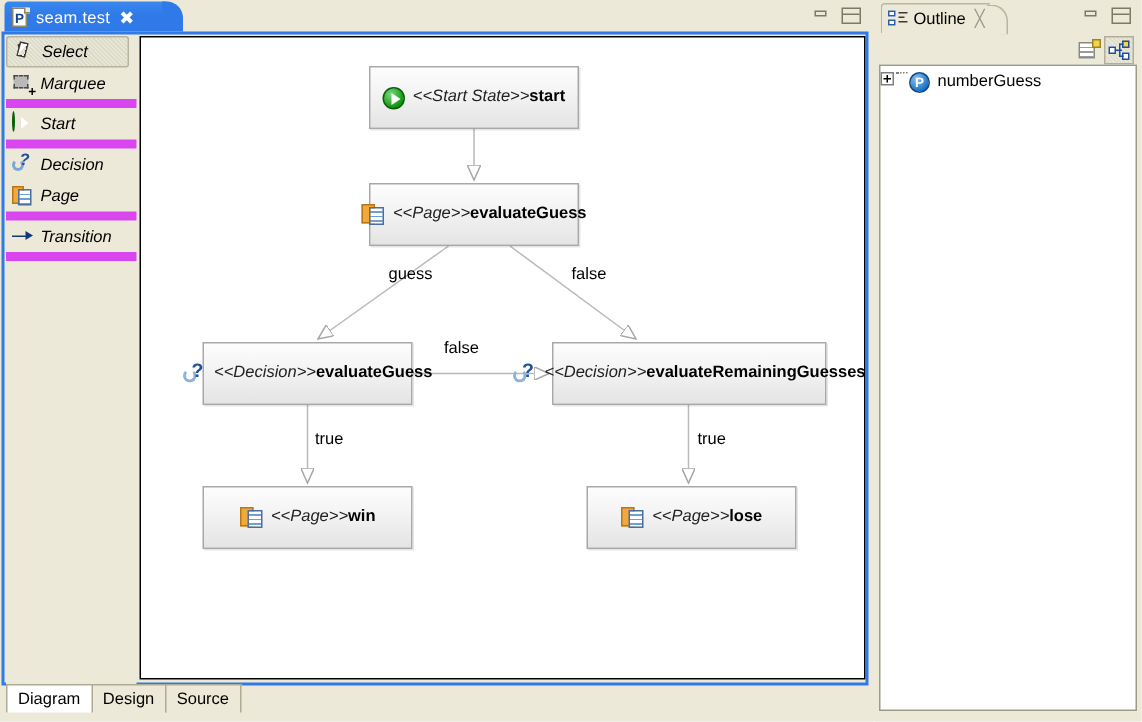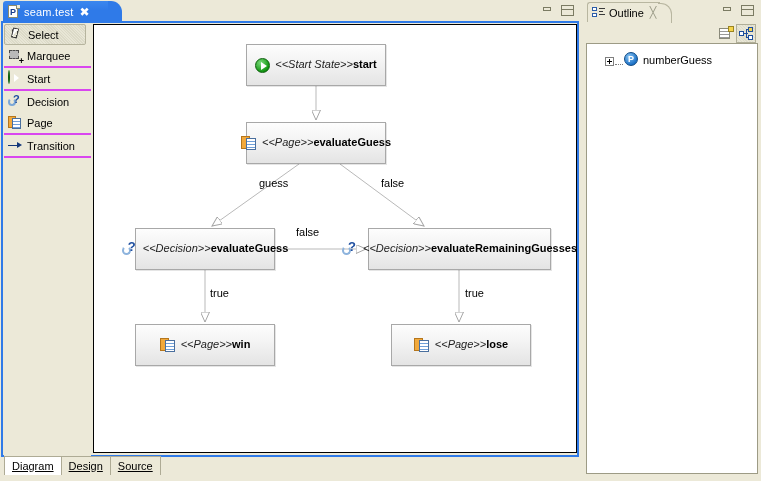--- a/index.html
+++ b/index.html
@@ -62,21 +62,21 @@
   #editor-frame{
     position:absolute;left:1px;top:21px;width:578px;height:436px;
     border:2px solid #2f7ae8;border-top:2px solid #2f7ae8;
     box-sizing:border-box;background:#ece9d8;
   }
 
   
   #palette{
     position:absolute;left:4px;top:24px;width:87px;height:432px;background:#ece9d8;
   }
-  .pal-group{border-bottom:2px solid #d946ef;}
+  .pal-group{border-bottom:6px solid #d946ef;font-style:italic;}
   .pal-item{
     height:21px;display:flex;align-items:center;padding-left:4px;
     box-sizing:border-box;cursor:default;font-size:11px;color:#000;
   }
   .pal-item.sel{
     background:repeating-linear-gradient(45deg,#e8e6d6,#e8e6d6 1px,#dcdac8 1px,#dcdac8 2px);
     border:1px solid #b6b49e;border-radius:2px;width:82px;box-sizing:border-box;
   }
   .pal-item .lbl{margin-left:4px;}
   .pi{width:15px;height:15px;position:relative;flex:0 0 auto;}
@@ -190,21 +190,21 @@
     content:"?";position:absolute;left:6px;top:-1px;font-size:13px;font-weight:bold;color:#1f4fa0;
     font-family:"Liberation Sans",sans-serif;line-height:14px;
   }
 
   .edge-label{
     position:absolute;font-size:11px;color:#000;background:transparent;
     white-space:nowrap;
   }
 
   
-  #editor-bottomtabs{position:absolute;left:4px;top:456px;height:21px;display:flex;text-decoration:underline;}
+  #editor-bottomtabs{position:absolute;left:4px;top:456px;height:21px;display:flex;}
   .btab{
     height:19px;padding:0 7px;display:flex;align-items:center;font-size:11px;
     background:#ece9d8;border:1px solid #aeab95;border-bottom:none;margin-right:-1px;
     box-sizing:border-box;color:#000;
   }
   .btab.active{background:#fff;border-color:#aeab95;position:relative;z-index:2;}
 
   
   #outline{position:absolute;left:583px;top:0;width:178px;height:481px;background:#ece9d8;}
   #outline-tabrow{position:absolute;left:0;top:0;width:178px;height:22px;}
@@ -266,21 +266,21 @@
   .ico-tree .l1{left:5px;top:6px;width:4px;height:1px;}
   .ico-tree .l2{left:7px;top:2px;width:1px;height:9px;}
   .ico-tree .l3{left:7px;top:2px;width:3px;height:1px;}
   .ico-tree .l4{left:7px;top:10px;width:3px;height:1px;}
 
   #outline-body{
     position:absolute;left:3px;top:43px;width:172px;height:431px;
     background:#fff;border:1px solid #9d9b85;box-sizing:border-box;
   }
   #tree-row{
-    display:flex;align-items:flex-end;height:18px;padding-left:18px;margin-top:4px;
+    display:flex;align-items:flex-start;height:18px;padding-left:0;margin-top:4px;
   }
   .expander{
     width:9px;height:9px;border:1px solid #7f7f7f;background:#fff;box-sizing:border-box;
     position:relative;flex:0 0 auto;
   }
   .expander:before{content:"";position:absolute;left:1px;top:3px;width:5px;height:1px;background:#000;}
   .expander:after{content:"";position:absolute;left:3px;top:1px;width:1px;height:5px;background:#000;}
   .dots{width:8px;height:1px;border-top:1px dotted #7f7f7f;margin:0 1px;flex:0 0 auto;}
   .proc-ico{
     width:14px;height:14px;border-radius:50%;flex:0 0 auto;

